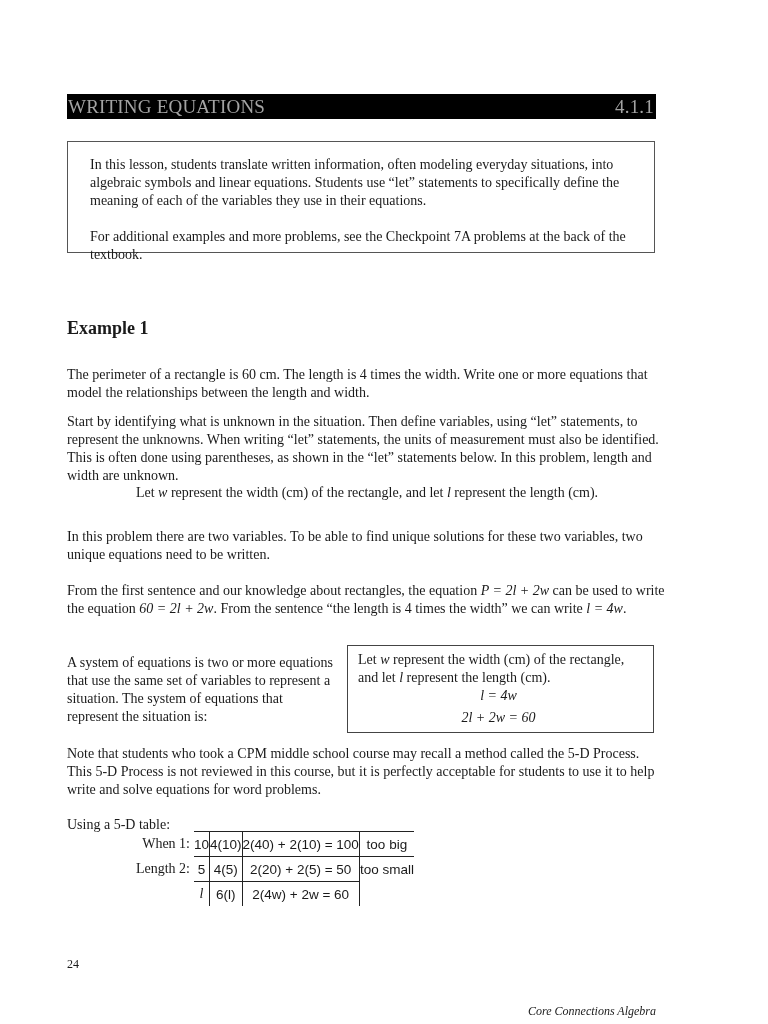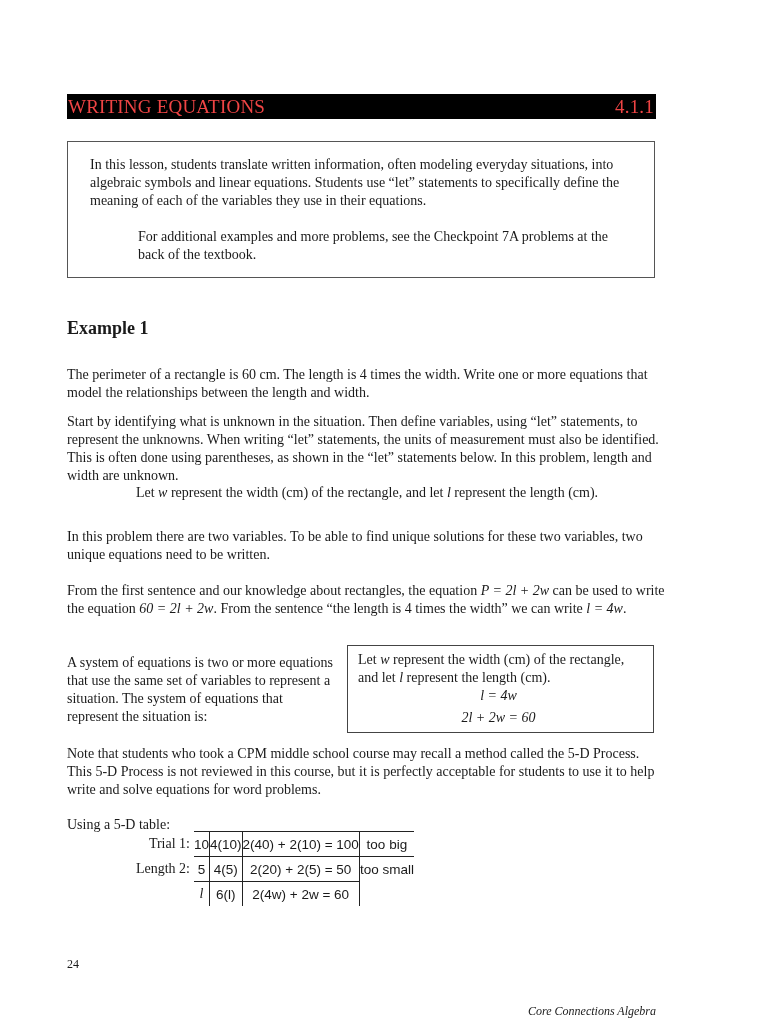--- a/index.html
+++ b/index.html
@@ -4,33 +4,33 @@
 <style>
   html, body { margin: 0; padding: 0; background: #ffffff; }
   body {
     width: 768px; height: 1024px; position: relative; overflow: hidden;
     font-family: "Liberation Serif", "DejaVu Serif", serif;
     color: #1a1a1a;
   }
   .abs { position: absolute; }
   .header-bar {
     left: 67px; top: 94px; width: 589px; height: 25px;
-    background: #000; color: #ef4444;
+    background: #000; color: #a3a3a3;
     display: flex; align-items: center; justify-content: space-between;
     box-sizing: border-box; padding: 0 2px 0 1px;
     font-size: 19px; letter-spacing: 0.2px;
   }
   .intro-box {
-    left: 67px; top: 141px; width: 588px; height: 137px;
+    left: 67px; top: 141px; width: 588px; height: 112px;
     border: 1px solid #555; box-sizing: border-box;
     padding: 14px 22px 0 22px;
     font-size: 14px; line-height: 18px;
   }
   .intro-box p { margin: 0; }
-  .intro-box p + p { margin-top: 18px; margin-left: 48px; }
+  .intro-box p + p { margin-top: 18px; }
   .h-example {
     left: 67px; top: 318px; font-size: 18px; font-weight: bold;
   }
   .para {
     left: 67px; width: 600px; font-size: 14px; line-height: 18px; margin: 0;
   }
   i, .it { font-style: italic; }
   .sys-text {
     left: 67px; top: 654px; width: 270px; font-size: 14px; line-height: 18px;
   }
@@ -101,21 +101,21 @@
   <div class="eq eq2 it">2l + 2w = 60</div>
 </div>
 
 <p class="abs para" style="top:745px;">Note that students who took a CPM middle school course may recall a method called the 5-D Process.  This 5-D Process is not reviewed in this course, but it is perfectly acceptable for students to use it to help write and solve equations for word problems.</p>
 
 <div class="abs para" style="top:816px;">Using a 5-D table:</div>
 
 <table class="fived">
   <tbody>
   <tr class="r-data">
-    <td class="c-label">Trial 1:</td>
+    <td class="c-label">When 1:</td>
     <td class="bt sans">10</td>
     <td class="bt bl sans">4(10)</td>
     <td class="bt bl sans">2(40) + 2(10) = 100</td>
     <td class="bt bl sans">too big</td>
   </tr>
   <tr class="r-data">
     <td class="c-label">Length 2:</td>
     <td class="bt sans">5</td>
     <td class="bt bl sans">4(5)</td>
     <td class="bt bl sans">2(20) + 2(5) = 50</td>

